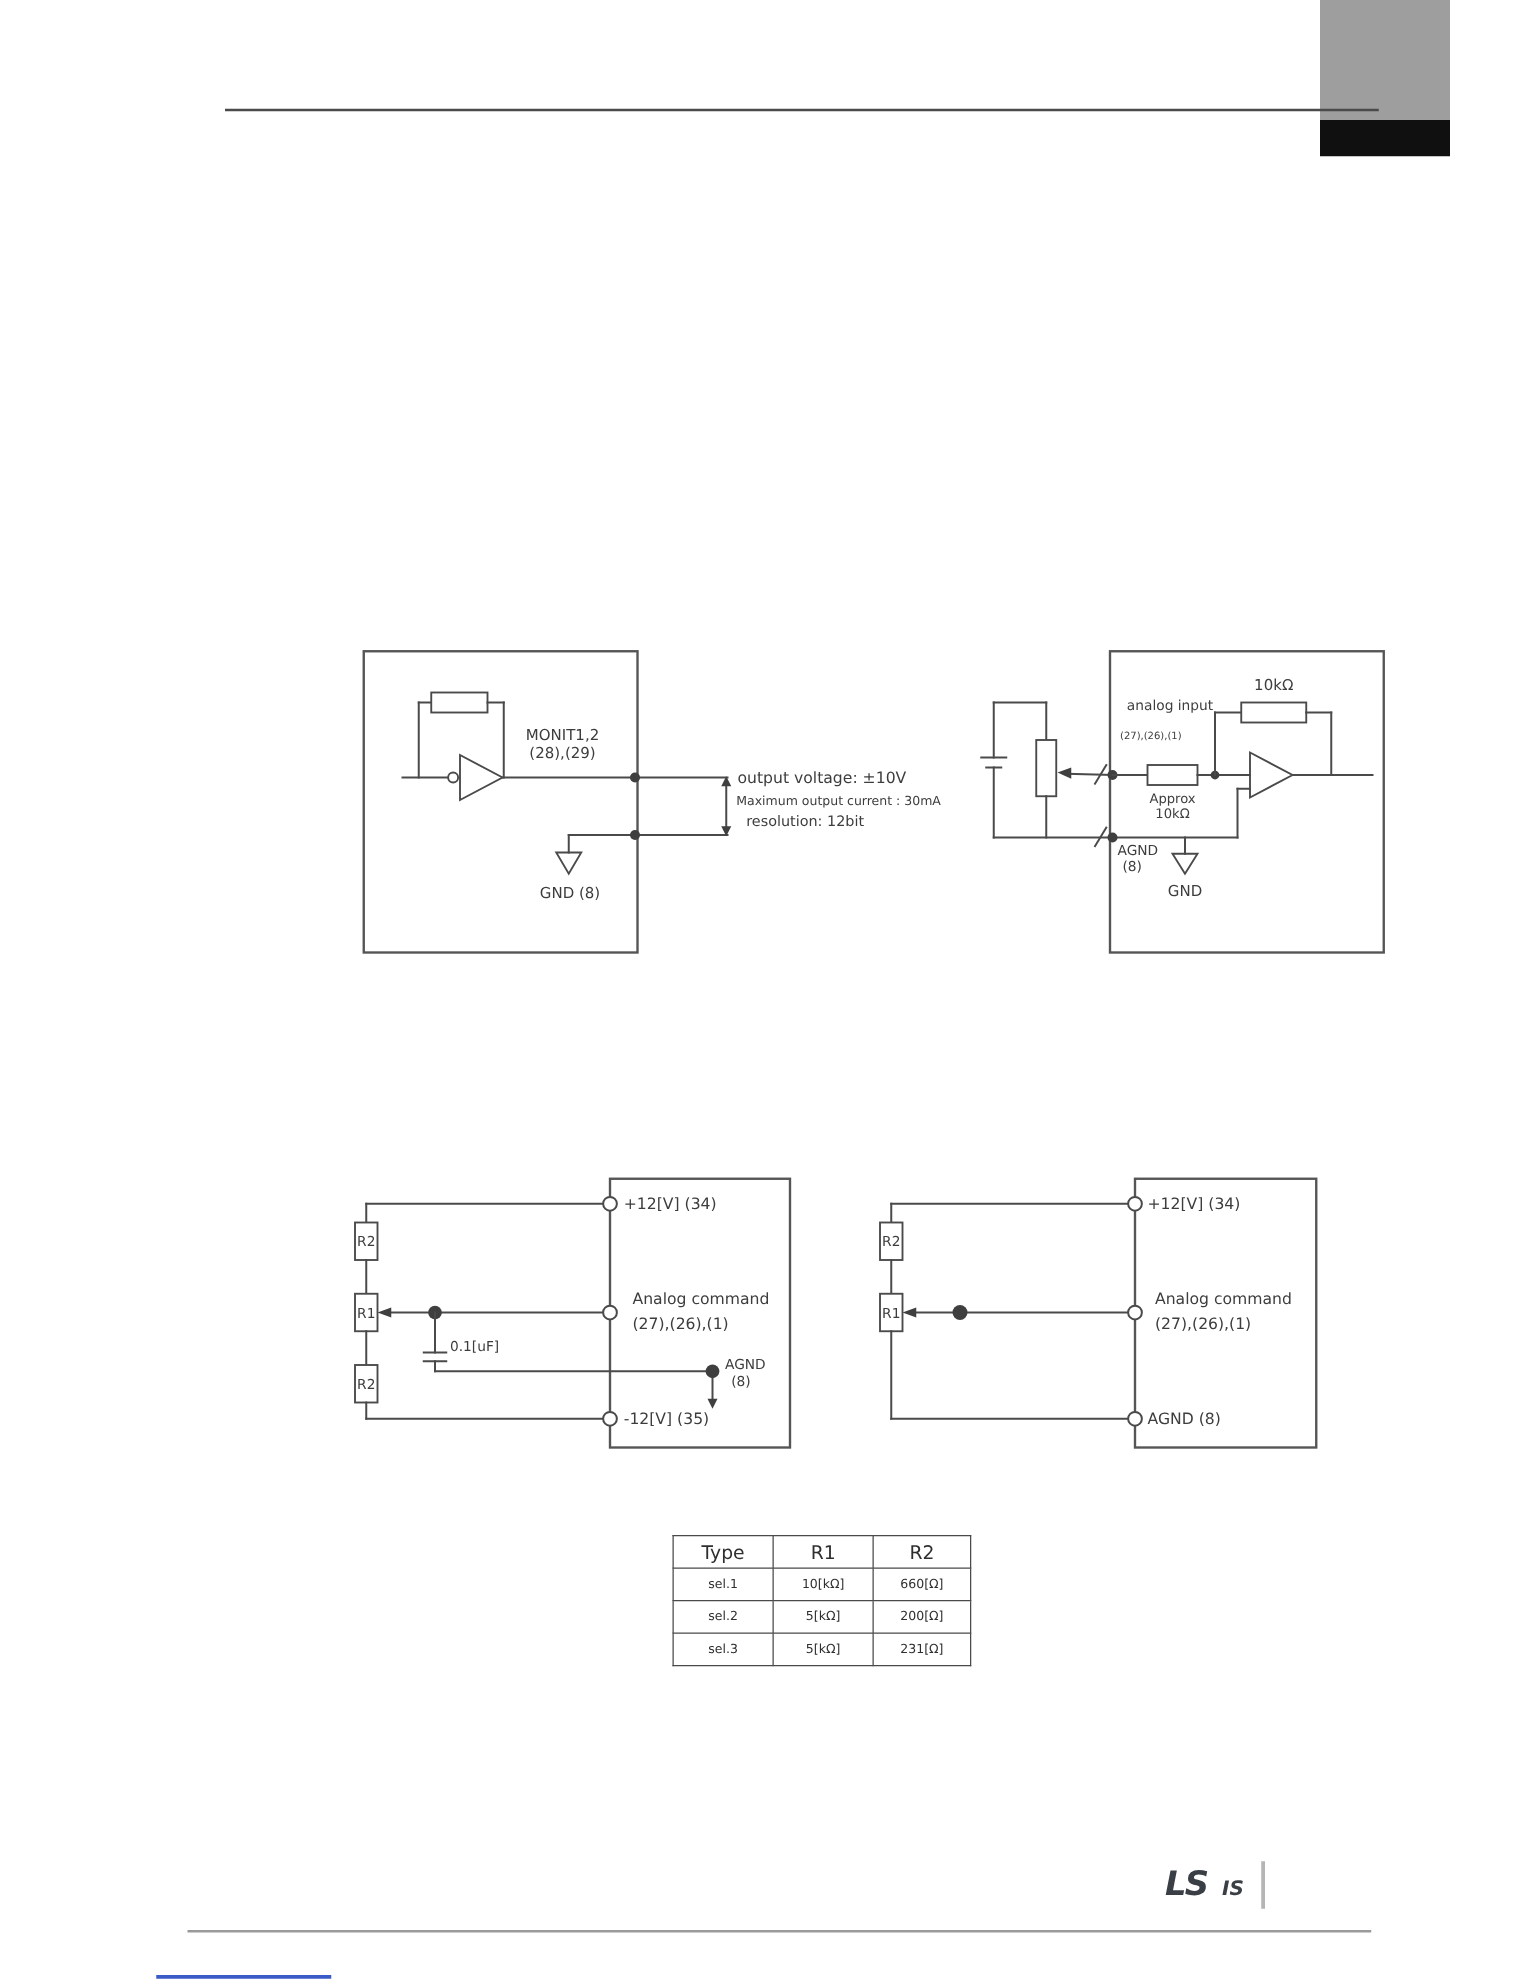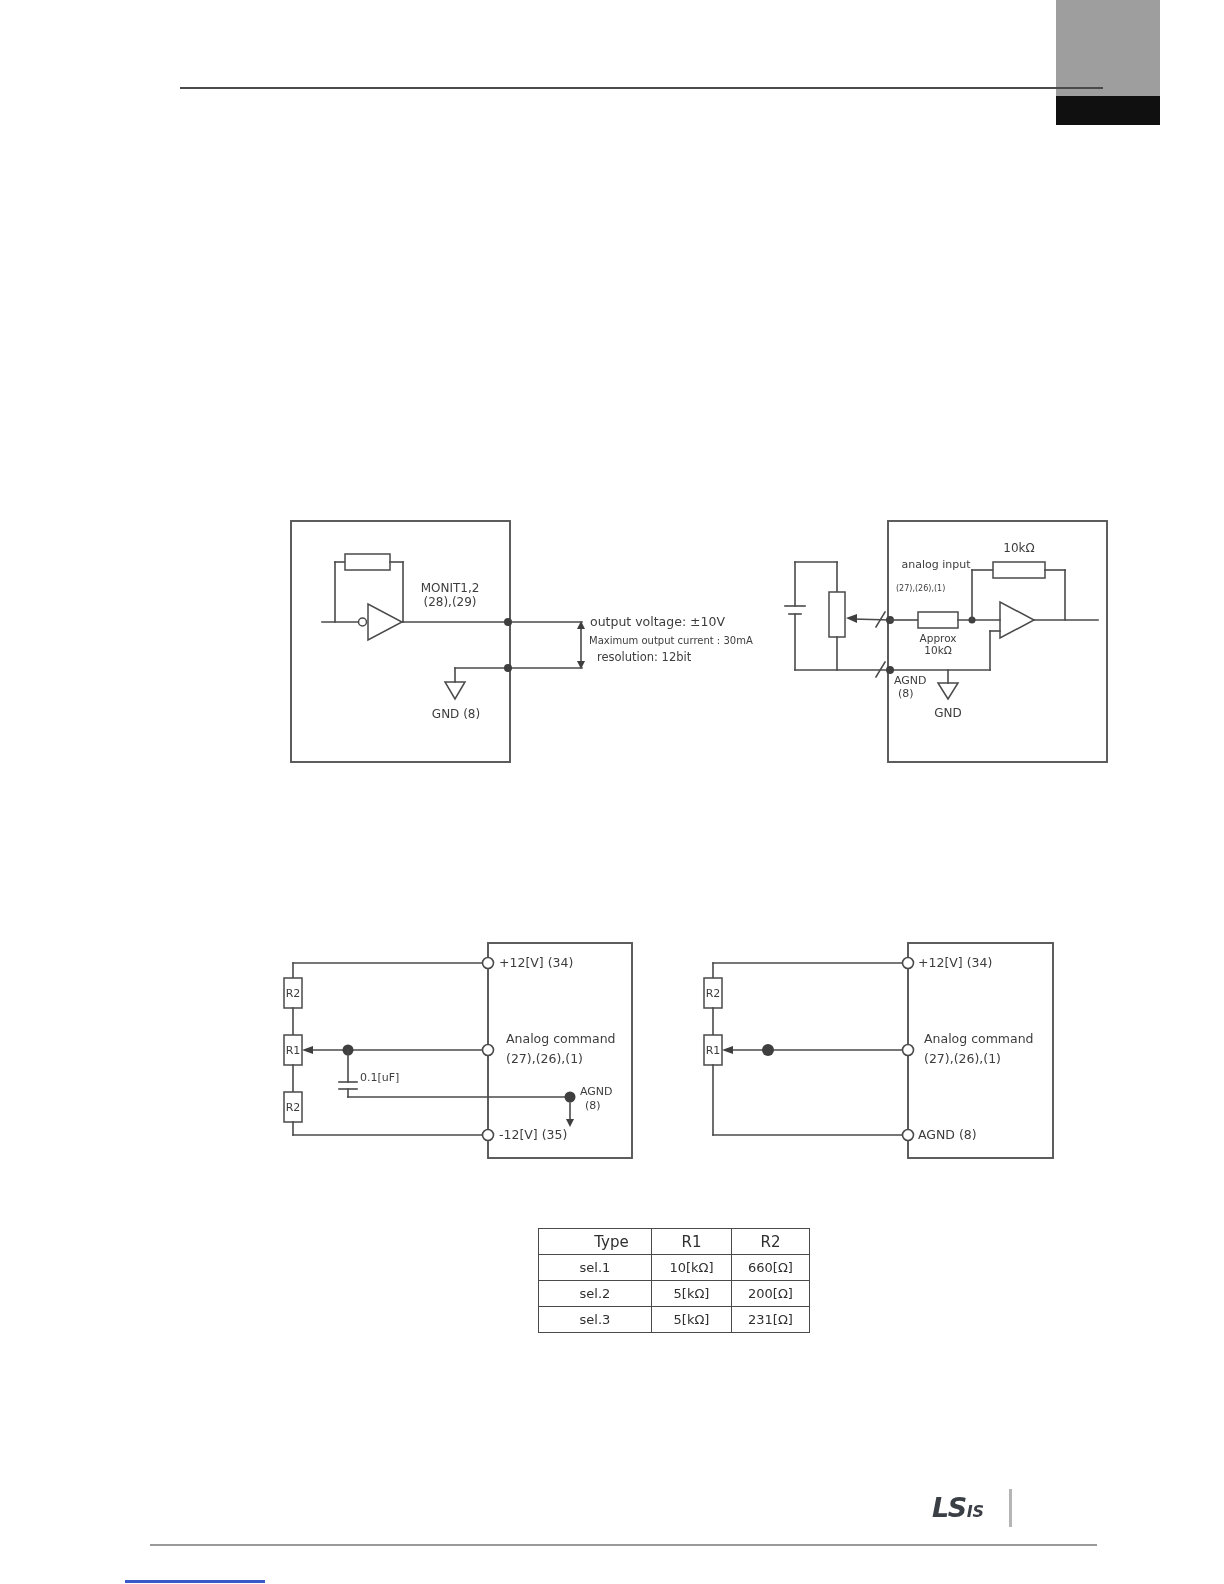--- a/index.html
+++ b/index.html
@@ -10,37 +10,37 @@
   .abs{position:absolute;}
   
   .corner-gray{left:1056px;top:0;width:104px;height:96px;background:#9e9e9e;}
   .corner-black{left:1056px;top:96px;width:104px;height:29px;background:#101010;}
   .header-rule{left:180px;top:87px;width:923px;height:2px;background:#4a4a4a;}
   .footer-rule{left:150px;top:1544px;width:947px;height:2px;background:#9a9a9a;}
   .footer-link-line{left:125px;top:1580px;width:140px;height:3px;background:#3a5bc7;}
   .footer-divider{left:1009px;top:1489px;width:3px;height:38px;background:#b5b5b5;}
   .footer-logo{left:932px;top:1492px;font-style:italic;font-weight:bold;color:#3a3e45;white-space:nowrap;}
   .logo-ls{font-size:27px;letter-spacing:-1.5px;margin-top:28px;}
-  .logo-is{font-size:16px;margin-left:1px;}
+  .logo-is{font-size:16px;margin-left:12px;}
   
   .fig{position:absolute;overflow:visible;}
   svg text{font-family:"DejaVu Sans",sans-serif;fill:#3d3d3d;}
   .wire{stroke:#4a4a4a;stroke-width:1.6;fill:none;stroke-linecap:square;}
   .boxline{stroke:#555555;stroke-width:1.9;fill:none;}
   .comp{stroke:#4a4a4a;stroke-width:1.5;fill:#ffffff;}
   .open{stroke:#4a4a4a;stroke-width:1.5;fill:none;}
   .dot{fill:#3f3f3f;stroke:none;}
   .head{fill:#3f3f3f;stroke:none;}
   .term{fill:#ffffff;stroke:#4a4a4a;stroke-width:1.6;}
   
   .rtable{position:absolute;left:538px;top:1228px;border-collapse:collapse;color:#2f2f2f;background:#fff;}
   .rtable th,.rtable td{border:1.5px solid #4a4a4a;text-align:center;vertical-align:middle;
-    padding:0;height:25px;font-weight:normal;font-size:13px;}
+    padding:0;height:25px;font-weight:normal;font-size:10px;}
   .rtable th{font-size:15px;}
-  .rtable .c0{width:79px;padding-left:33px;}
+  .rtable .c0{width:79px;}
   .rtable .c1{width:79px;}
   .rtable .c2{width:77px;}
 </style>
 </head>
 <body>
 
 <div class="page">
 
   <div class="abs corner-gray"></div>
   <div class="abs corner-black"></div>

